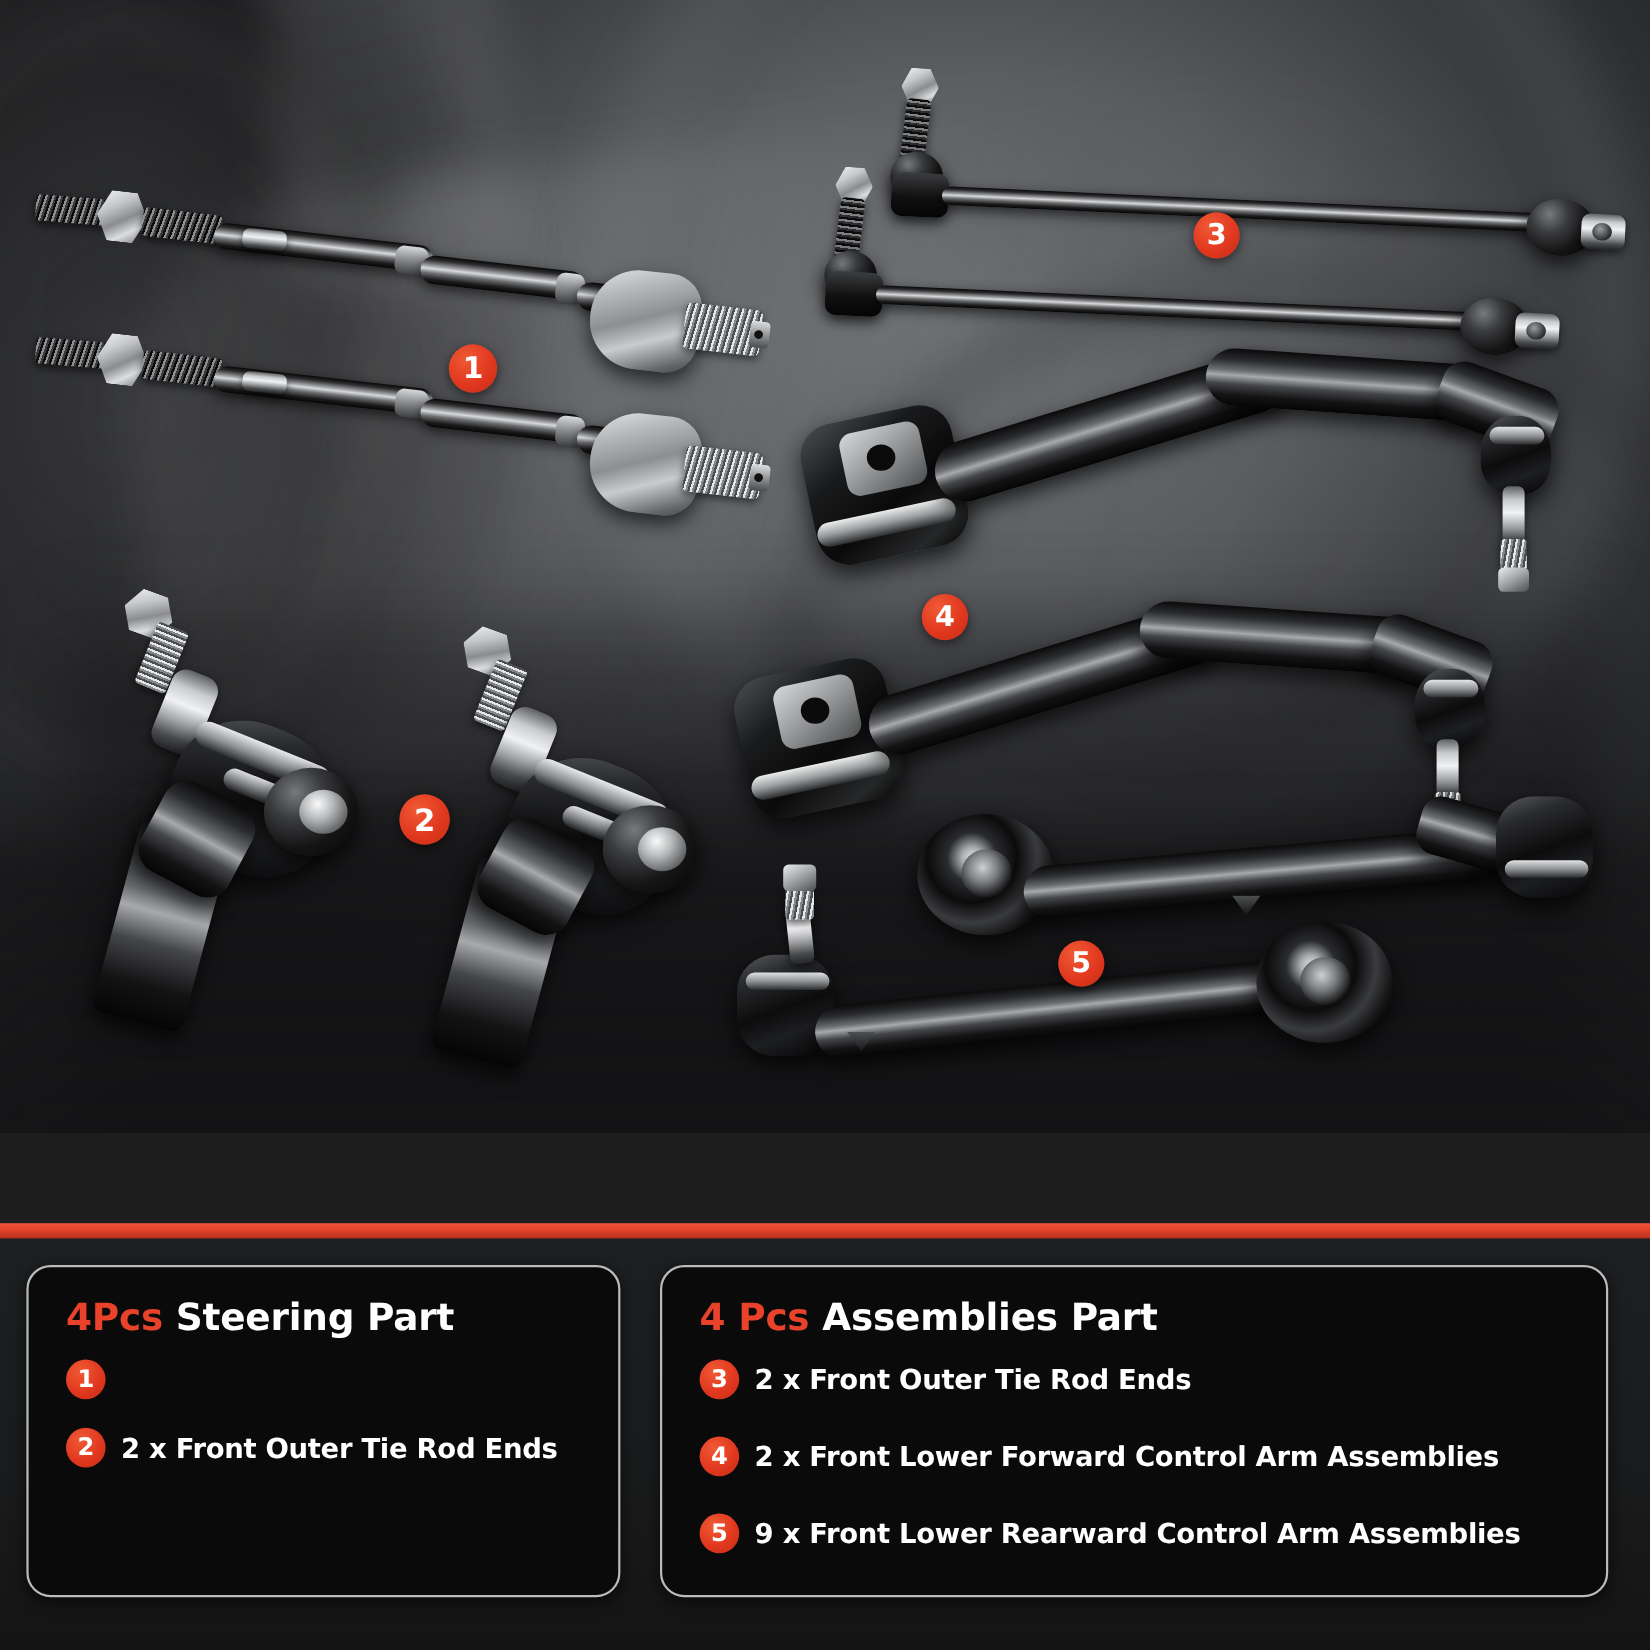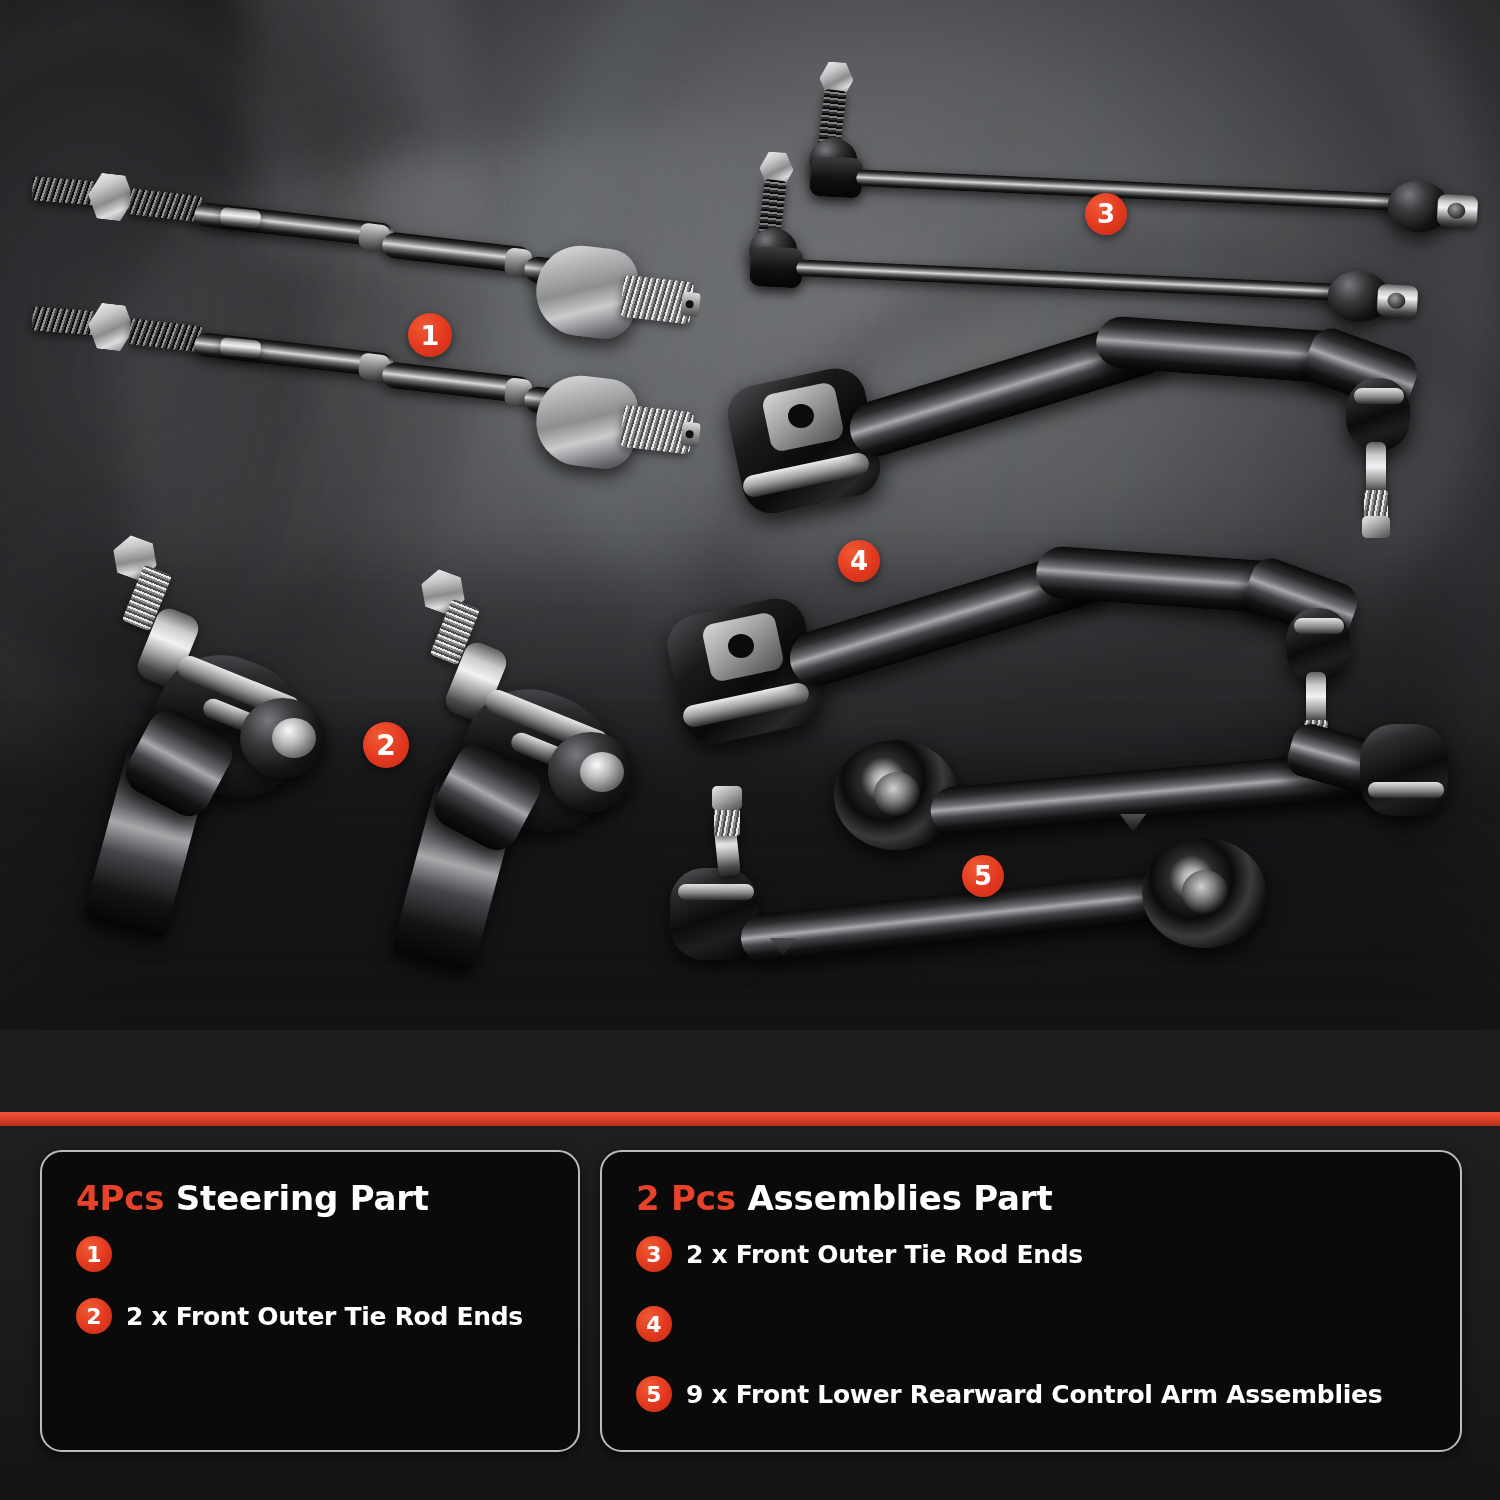--- a/index.html
+++ b/index.html
@@ -153,21 +153,21 @@
     background:linear-gradient(180deg,#1e1f21 0%,#1a1b1c 55%,#141415 100%);
   }
   .panel{
     position:absolute;top:24px;height:302px;
     background:#0a0a0a;
     border:2px solid #b9bbbd;
     border-radius:22px;
     box-shadow:0 4px 14px rgba(0,0,0,.6);
     padding:20px 26px;
   }
-  #panel-steering{left:40px;width:540px;}
+  #panel-steering{left:24px;width:540px;}
   #panel-suspension{left:600px;width:862px;}
 
   .panel-head{
     font-size:34px;font-weight:bold;color:#ffffff;margin:6px 0 18px 8px;
     font-family:"DejaVu Sans","Liberation Sans", sans-serif;letter-spacing:-.2px;
     white-space:nowrap;
   }
   .panel-head .cnt{color:#e8432a;}
   .items{margin-left:8px;}
   .item{display:flex;align-items:center;margin-bottom:26px;}
@@ -391,30 +391,31 @@
         </div>
         <div class="item">
           <span class="item-badge">2</span>
           <span class="item-text">2 x Front Outer Tie Rod Ends</span>
         </div>
       </div>
     </div>
 
     <div class="panel" id="panel-suspension">
       <div class="panel-head">
-        <span class="cnt">2 Pcs</span>
+        <span class="cnt">4 Pcs</span>
         <span>Assemblies Part</span>
       </div>
       <div class="items">
         <div class="item">
           <span class="item-badge">3</span>
           <span class="item-text">2 x Front Outer Tie Rod Ends</span>
         </div>
         <div class="item">
           <span class="item-badge">4</span>
+          <span class="item-text">2 x Front Lower Forward Control Arm Assemblies</span>
         </div>
         <div class="item">
           <span class="item-badge">5</span>
           <span class="item-text">9 x Front Lower Rearward Control Arm Assemblies</span>
         </div>
       </div>
     </div>
 
   </div>
 </div>

